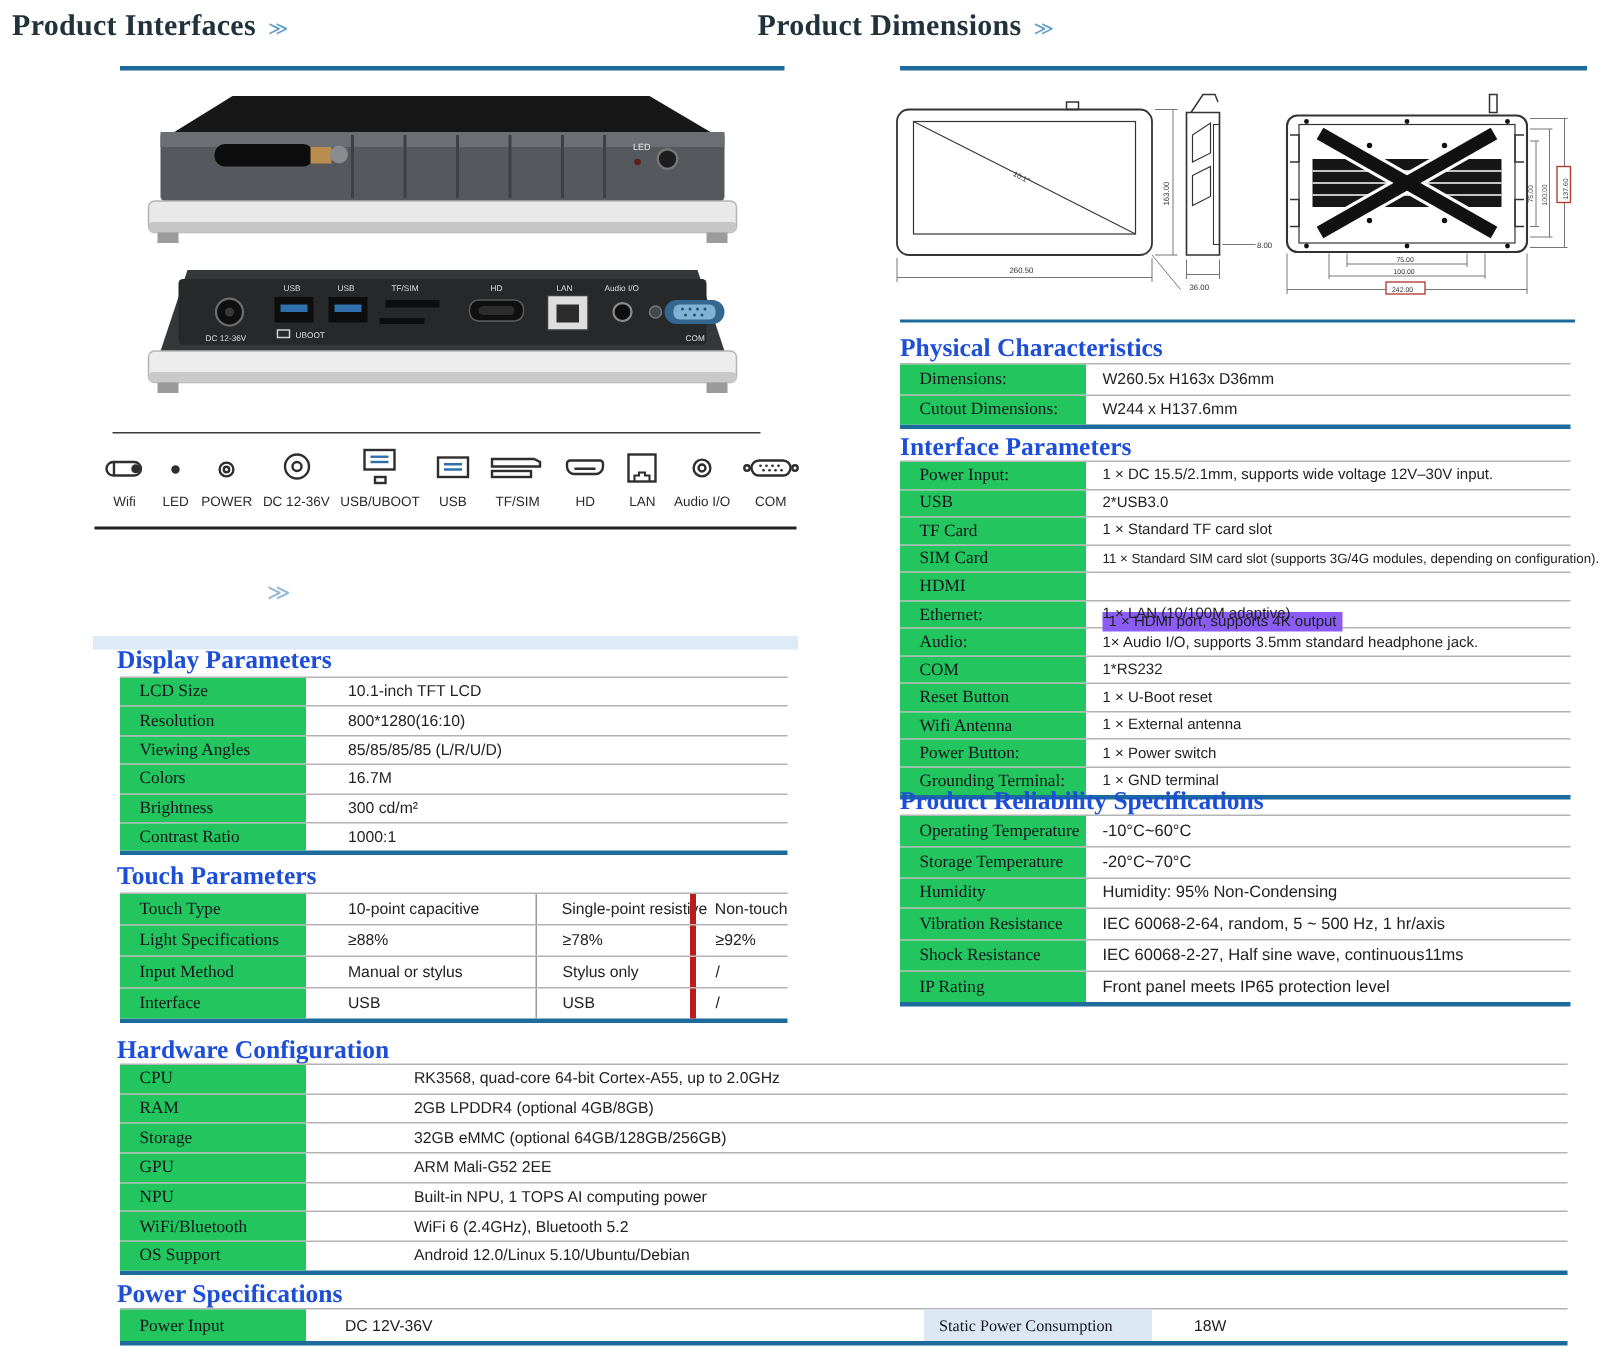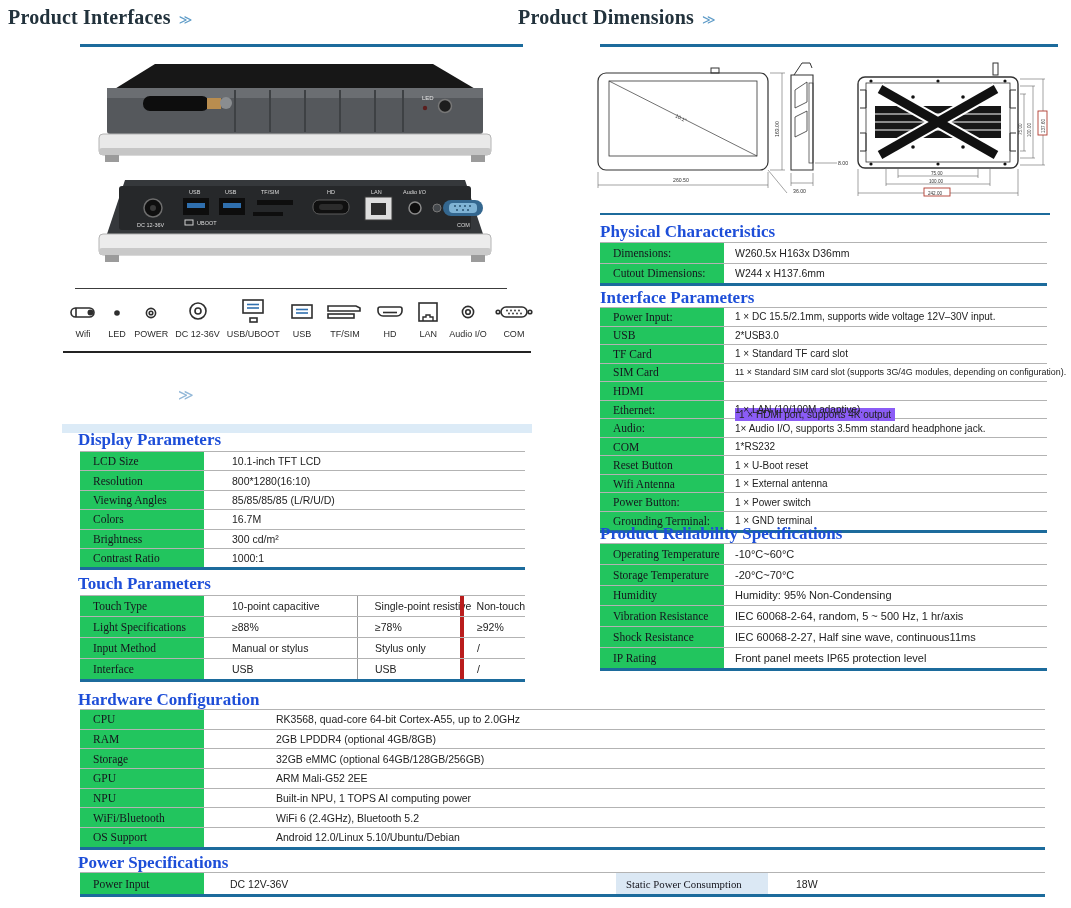--- a/index.html
+++ b/index.html
@@ -63,21 +63,21 @@
   svg text{font-family:"Liberation Sans",sans-serif;}
 </style>
 </head>
 <body>
 
 <div id="sheet">
 
   <div class="abs h-main" style="left:8px;top:6px;">
     <span>Product Interfaces</span><span class="chev">≫</span>
   </div>
-  <div class="abs h-main" style="left:505px;top:6px;margin-left:13px;">
+  <div class="abs h-main" style="left:505px;top:6px;">
     <span>Product Dimensions</span><span class="chev">≫</span>
   </div>
   <div class="abs rule-blue" style="left:80px;top:44px;width:443px;"></div>
   <div class="abs rule-blue" style="left:600px;top:44px;width:458px;"></div>
 
   <div class="abs" style="left:85px;top:58px;">
     <svg width="420" height="112" viewBox="0 0 420 112">
       <path d="M70,6 L348,6 L392,32 L28,32 Z" fill="#171717"></path>
       <rect x="22" y="30" width="376" height="46" rx="3" fill="#55585c"></rect>
       <rect x="22" y="30" width="376" height="10" fill="#6b6e72"></rect>

